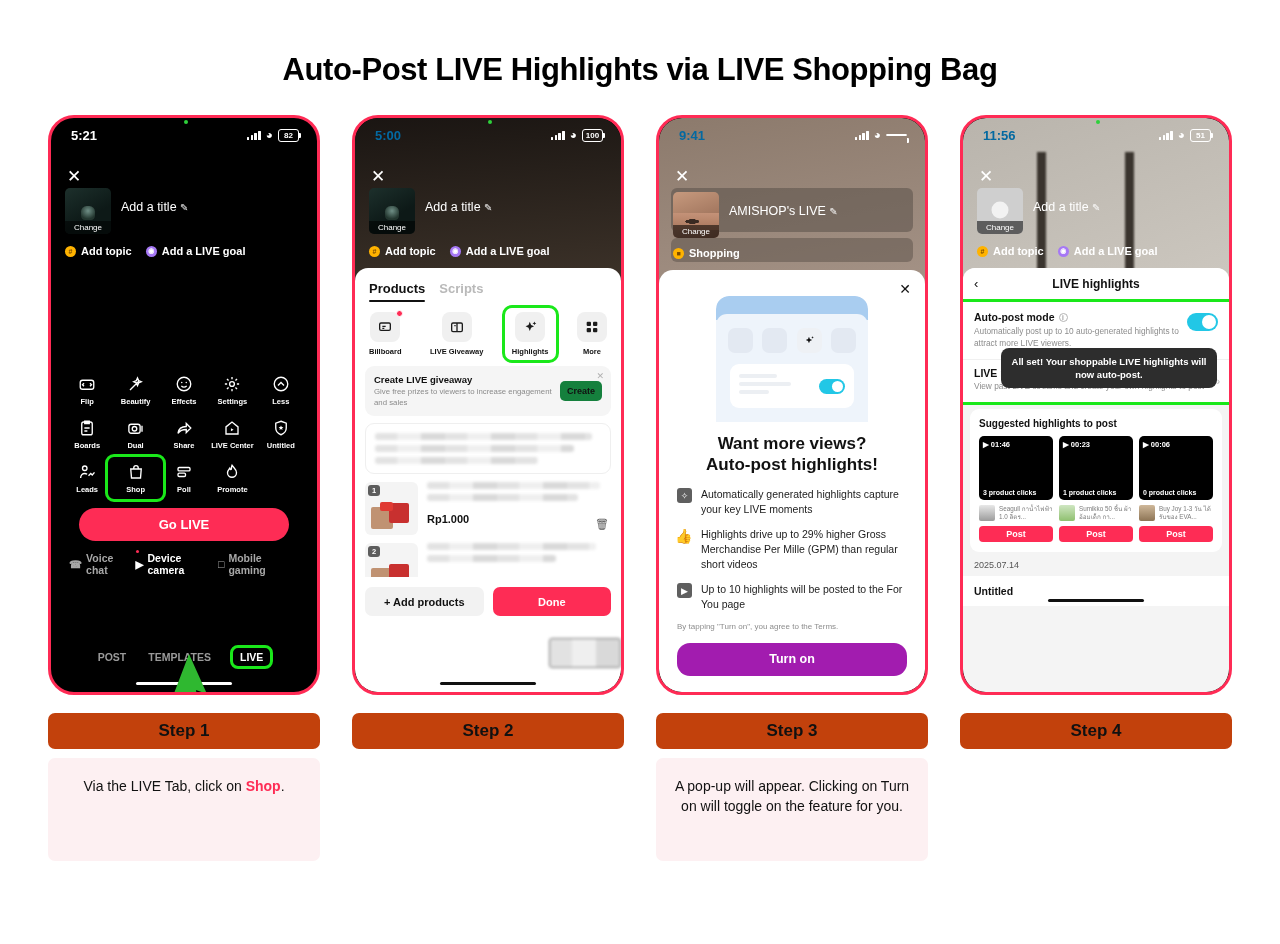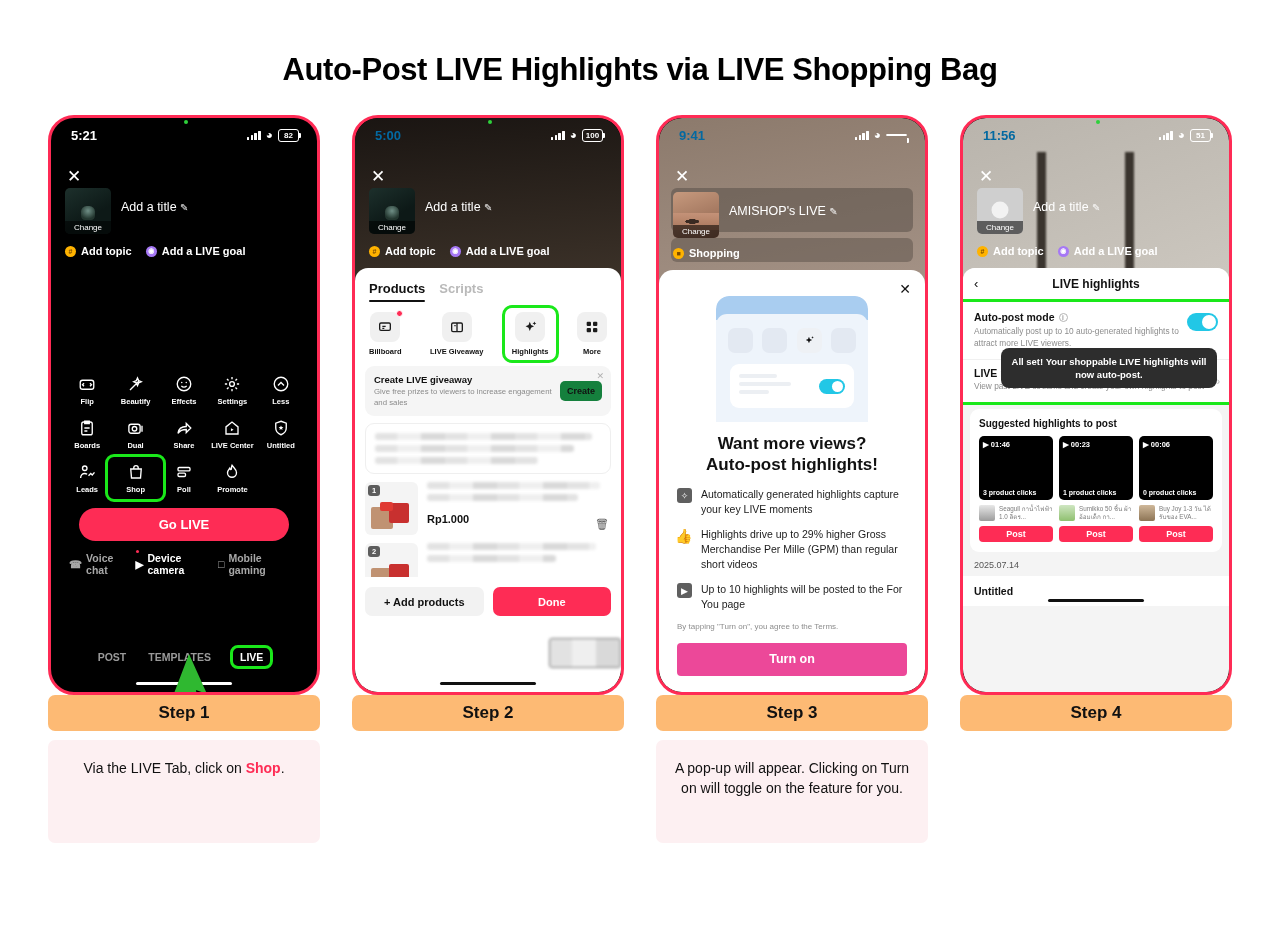--- a/index.html
+++ b/index.html
@@ -173,21 +173,21 @@
   .hero .lines i { display:block; height:4px; border-radius:3px; background:#eceff3; margin-bottom:4px; }
   .hero .tg { width:26px;height:15px;border-radius:9px;background:#22c7e6; position:relative; }
   .hero .tg::after{content:"";position:absolute;right:2px;top:2px;width:11px;height:11px;border-radius:50%;background:#fff;}
   .pop-h { text-align:center; font-size:17px; font-weight:bold; color:#111; line-height:1.22; margin-top: 12px; }
   .blist { margin-top: 12px; }
   .bitem { display:flex; gap:9px; margin-bottom: 10px; }
   .bic { width:15px;height:15px;border-radius:3px;background:#5f5f5f;color:#fff;font-size:9px;display:flex;align-items:center;justify-content:center;flex:none;margin-top:1px;}
   .bic.plain { background:transparent; color:#6e6e6e; font-size:14px; }
   .btx { font-size:10.5px; color:#1b1b1b; line-height:1.42; }
   .terms { font-size:8px; color:#8d8d8d; margin-top:2px; }
-  .turnon { margin-top: 12px; height:33px; border-radius:4px; background:#ec4899; color:#fff; font-size:12.5px; font-weight:bold; display:flex;align-items:center;justify-content:center; }
+  .turnon { margin-top: 12px; height:33px; border-radius:13px; background:#a21caf; color:#fff; font-size:12.5px; font-weight:bold; display:flex;align-items:center;justify-content:center; }
 
   
   .bg4 { position:absolute; inset:0; background: linear-gradient(160deg,#b9b4ac,#cfcac2 45%,#a9a39a 100%); }
   .bg4 .bar1,.bg4 .bar2 { position:absolute; width:9px; background:#3a342e; filter: blur(1px); }
   .bg4 .bar1 { left:28%; top:6%; height:62%; } .bg4 .bar2 { left:61%; top:6%; height:62%; }
   .hl-sheet { position:absolute; left:0;right:0;top:150px;bottom:0; background:#f4f4f4; border-radius:12px 12px 0 0; z-index:6; overflow:hidden; }
   .hl-head { height:31px; background:#fff; display:flex; align-items:center; justify-content:center; position:relative; }
   .hl-head .bk { position:absolute; left:11px; font-size:13px; color:#111; }
   .hl-head .ti { font-size:12px; font-weight:bold; color:#111; }
   .hl-box { background:#fff; margin-top:3px; outline:3px solid #1ae81a; position:relative; }
@@ -211,21 +211,21 @@
   .vid .clicks { position:absolute; left:4px; bottom:4px; color:#fff; font-size:7px; font-weight:bold; }
   .pinfo { display:flex; gap:4px; margin-top:5px; align-items:flex-start; }
   .pthumb { width:16px;height:16px;border-radius:2px;flex:none; }
   .ptxt { font-size:6.3px; color:#7b7b7b; line-height:1.3; }
   .postbtn { margin-top:5px; height:16px; border-radius:4px; background:#fe2c55; color:#fff; font-size:9px; font-weight:bold; display:flex;align-items:center;justify-content:center; }
   .datebar { padding: 8px 11px 6px; font-size:9px; color:#555; }
   .untitled { background:#fff; padding: 9px 11px; font-size:10.5px; font-weight:bold; color:#111; position:relative; }
 
   
   .step-label {
-    height: 36px; background:#fdba74; border-radius:7px;
+    margin-top: 18px; height: 36px; background:#c2410c; border-radius:7px;
     display:flex; align-items:center; justify-content:center;
     font-size:17px; font-weight:bold; color:#111;
   }
   .step-body {
     margin-top: 9px; height: 103px; background:#fdf0f2; border-radius:7px;
     padding: 18px 14px 0; text-align:center; font-size:14px; color:#111; line-height:1.45;
   }
   .step-body b { color:#fe2c55; }
 </style>
 </head>

